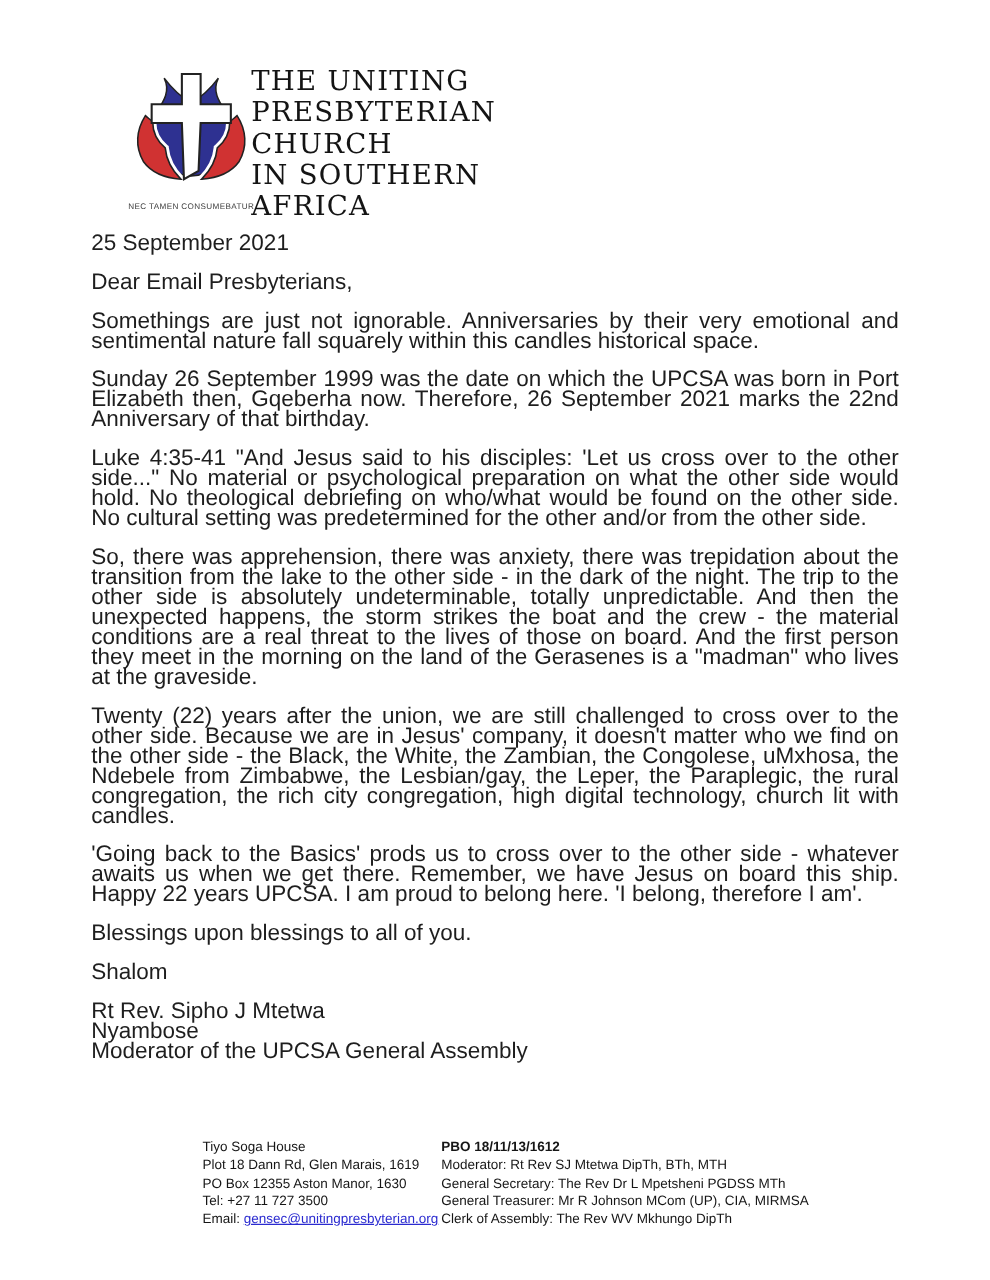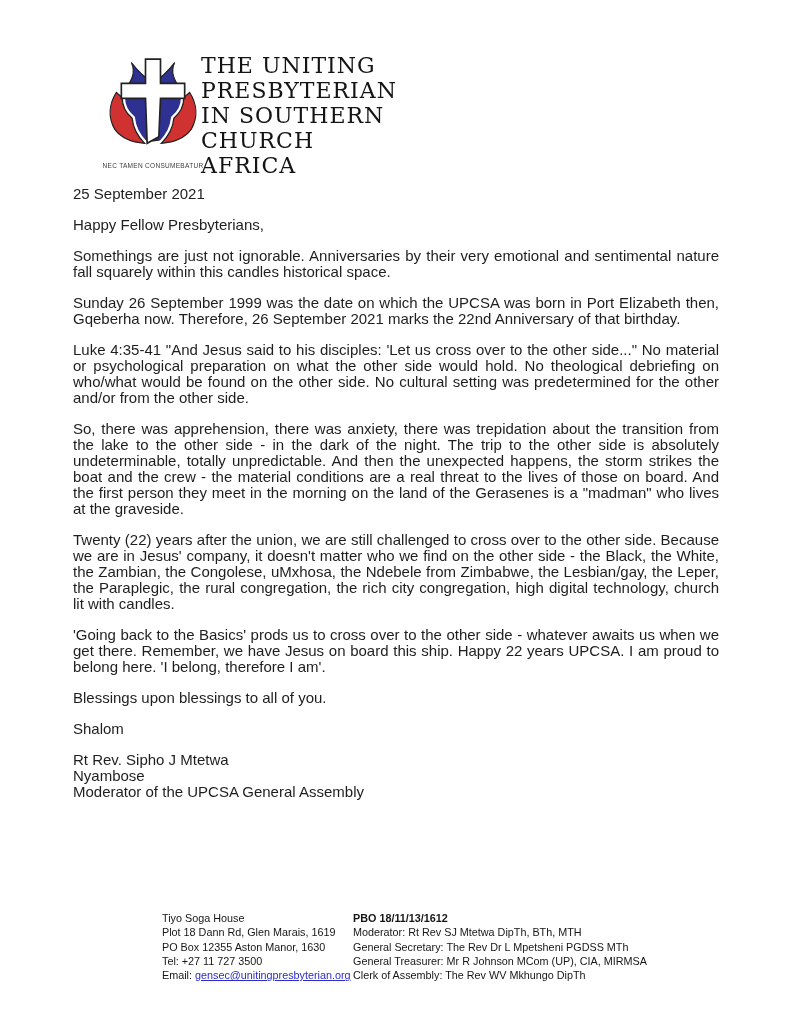--- a/index.html
+++ b/index.html
@@ -19,21 +19,21 @@
   .org-name {
     position:absolute; left:201px; top:53px;
     font-family:"DejaVu Serif", serif; font-size:22px; line-height:25px;
     letter-spacing:1px; color:#141414;
   }
   .org-name span { display:block; }
 
   
   .body-text {
     position:absolute; left:73px; top:186px; width:646px;
-    font-size:15px; line-height:16px;
+    font-size:18px; line-height:16px;
   }
   .body-text .line { margin:0 0 15px 0; }
   .body-text p { margin:0 0 15px 0; text-align:justify; }
   .signature div { line-height:16px; }
 
   
   .footer {
     position:absolute; left:162px; top:911px; display:flex;
     font-size:10.8px; line-height:14.3px; color:#161616;
   }
@@ -59,28 +59,28 @@
       <path d="M104,46 C113,60 114,76 106,90 C98,101 84,106 70,107 C79,98 84,88 85,77 C92,71 97,62 97,52 C99,50 102,48 104,46 Z" stroke="#222" stroke-width="1.5" fill="#d03232"></path>
 
       <path d="M51,6 L69,6 L69,35 L98,35 L98,53 L69,53 L67,99 L53,107 L51,53 L22,53 L22,35 L51,35 Z" stroke="#222" stroke-width="2" fill="#ffffff"></path>
     </svg>
     <div class="motto">NEC TAMEN CONSUMEBATUR</div>
   </div>
 
   <div class="org-name">
     <span>THE UNITING</span>
     <span>PRESBYTERIAN</span>
+    <span>CHURCH</span>
     <span>IN SOUTHERN</span>
-    <span>CHURCH</span>
     <span>AFRICA</span>
   </div>
 
   <div class="body-text">
     <div class="line">25 September 2021</div>
-    <div class="line">Happy Fellow Presbyterians,</div>
+    <div class="line">Dear Email Presbyterians,</div>
 
     <p>Somethings are just not ignorable. Anniversaries by their very emotional and sentimental nature fall squarely within this candles historical space.</p>
     <p>Sunday 26 September 1999 was the date on which the UPCSA was born in Port Elizabeth then, Gqeberha now. Therefore, 26 September 2021 marks the 22nd Anniversary of that birthday.</p>
     <p>Luke 4:35-41 "And Jesus said to his disciples: 'Let us cross over to the other side..." No material or psychological preparation on what the other side would hold. No theological debriefing on who/what would be found on the other side. No cultural setting was predetermined for the other and/or from the other side.</p>
     <p>So, there was apprehension, there was anxiety, there was trepidation about the transition from the lake to the other side - in the dark of the night. The trip to the other side is absolutely undeterminable, totally unpredictable. And then the unexpected happens, the storm strikes the boat and the crew - the material conditions are a real threat to the lives of those on board. And the first person they meet in the morning on the land of the Gerasenes is a "madman" who lives at the graveside.</p>
     <p>Twenty (22) years after the union, we are still challenged to cross over to the other side. Because we are in Jesus' company, it doesn't matter who we find on the other side - the Black, the White, the Zambian, the Congolese, uMxhosa, the Ndebele from Zimbabwe, the Lesbian/gay, the Leper, the Paraplegic, the rural congregation, the rich city congregation, high digital technology, church lit with candles.</p>
     <p>'Going back to the Basics' prods us to cross over to the other side - whatever awaits us when we get there. Remember, we have Jesus on board this ship. Happy 22 years UPCSA. I am proud to belong here. 'I belong, therefore I am'.</p>
 
     <div class="line">Blessings upon blessings to all of you.</div>
     <div class="line">Shalom</div>

